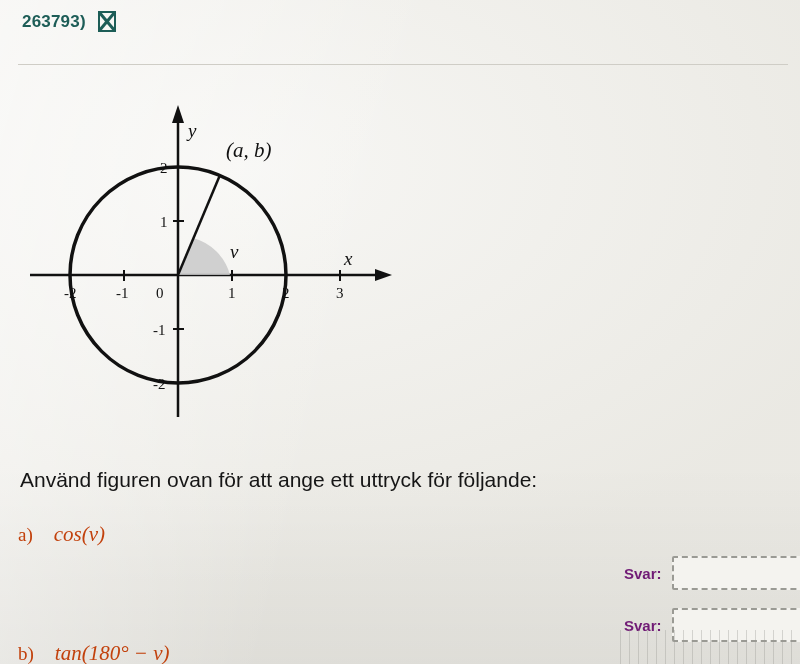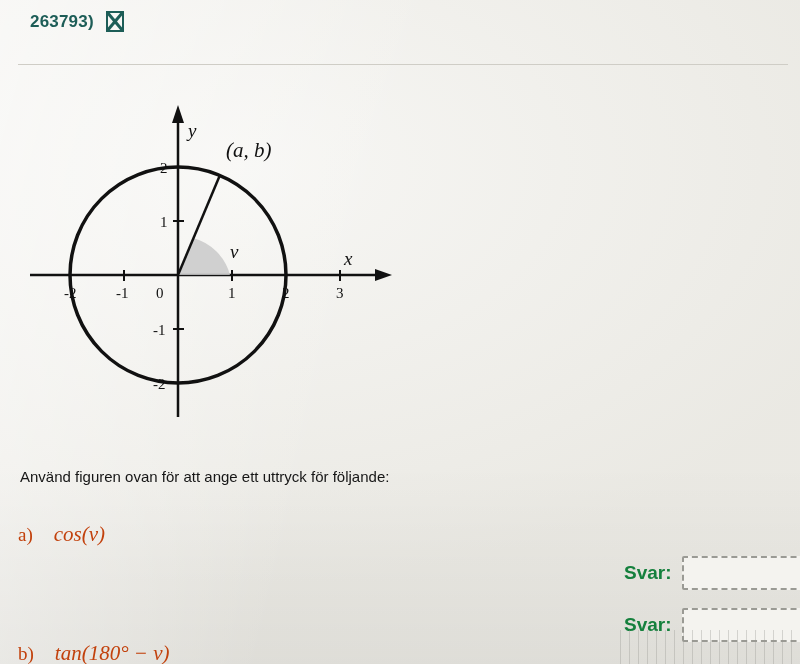--- a/index.html
+++ b/index.html
@@ -26,21 +26,20 @@
     pointer-events: none;
   }
 
   .header {
     position: absolute;
     top: 10px;
     left: 22px;
     display: flex;
     align-items: center;
     gap: 10px;
-    margin-left: 8px;
   }
   .qid {
     font-size: 17px;
     font-weight: bold;
     color: #1d5d57;
     letter-spacing: 0.2px;
   }
   .badge-icon {
     width: 22px;
     height: 24px;
@@ -61,21 +60,21 @@
     top: 95px;
     left: 30px;
     width: 400px;
     height: 330px;
   }
 
   .prompt {
     position: absolute;
     top: 468px;
     left: 20px;
-    font-size: 15px;
+    font-size: 21px;
     color: #161616;
   }
 
   .item {
     position: absolute;
     font-family: "Liberation Serif", serif;
     font-size: 21px;
     color: #c2410c;
   }
   .item .lbl {
@@ -88,23 +87,23 @@
 
   .answer-row {
     position: absolute;
     display: flex;
     align-items: center;
     gap: 10px;
   }
   .answer-a { top: 556px; left: 624px; }
   .answer-b { top: 608px; left: 624px; }
   .svar-label {
-    font-size: 19px;
+    font-size: 15px;
     font-weight: bold;
-    color: #15803d;
+    color: #701a75;
   }
   .answer-box {
     width: 150px;
     height: 30px;
     background: #f4f3ef;
     border: 2px dashed #9a9a94;
     border-radius: 2px;
   }
 
   

